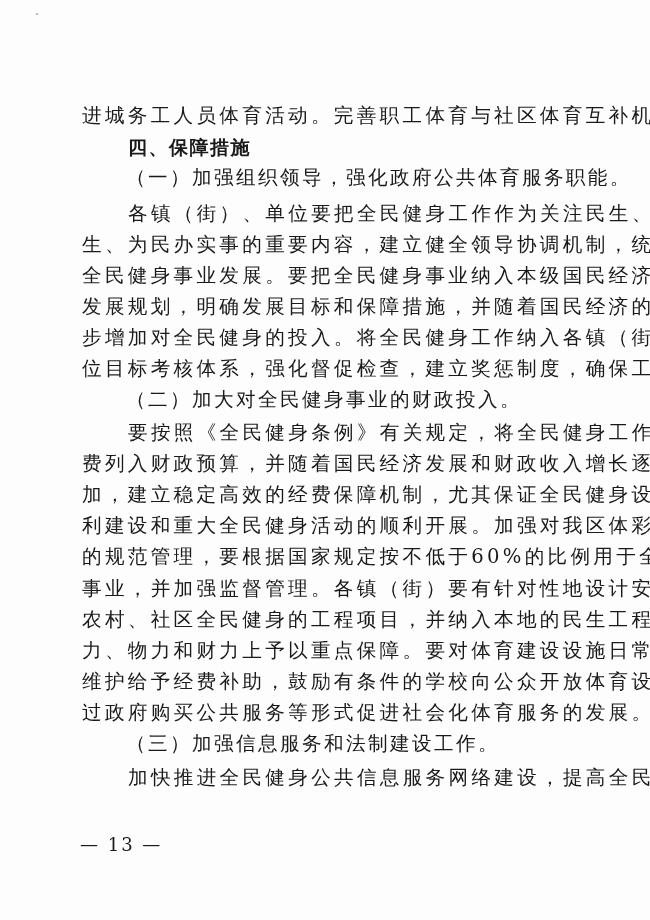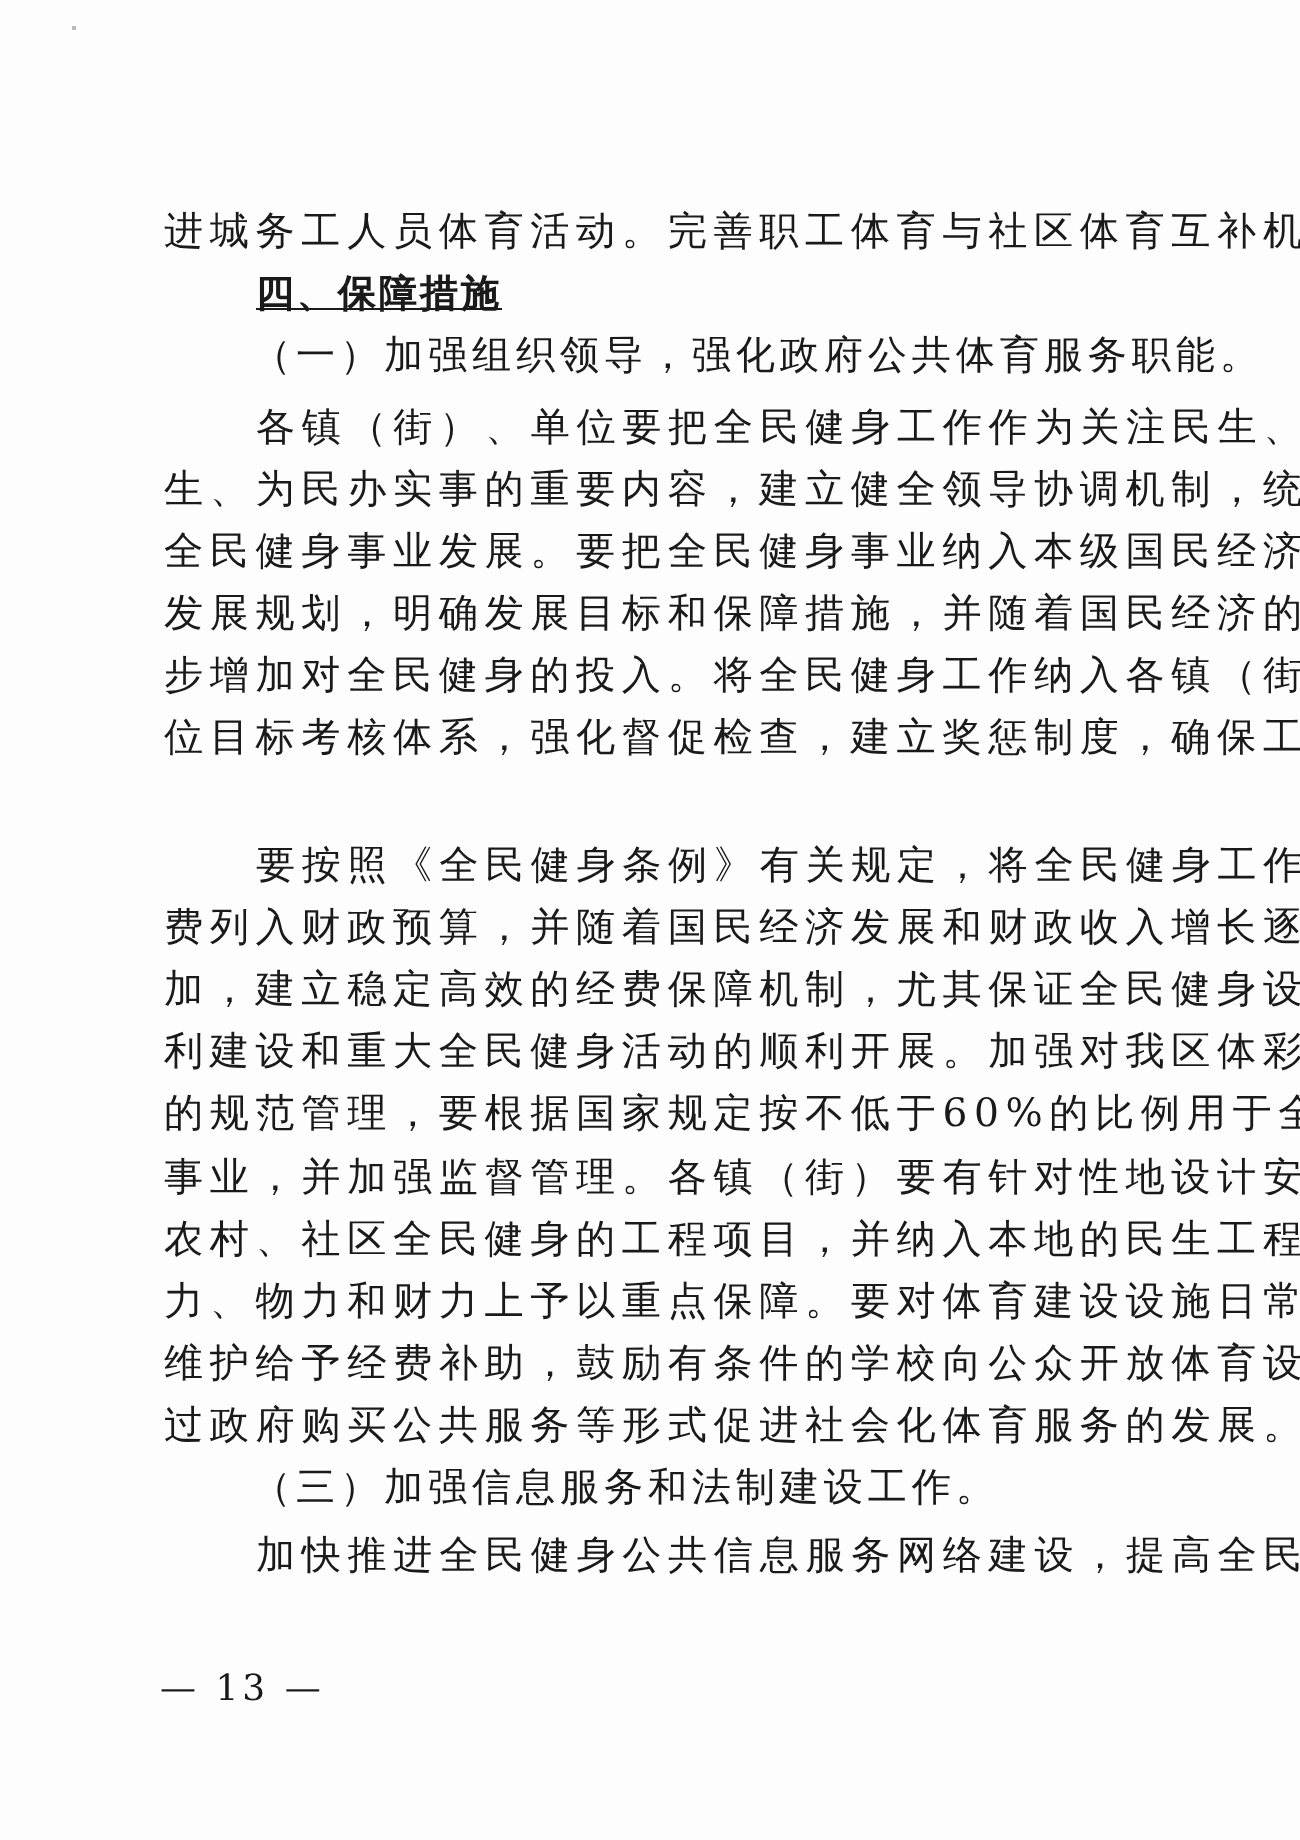--- a/index.html
+++ b/index.html
@@ -7,41 +7,42 @@
     width:650px; height:920px; background:#ffffff; position:relative; overflow:hidden;
     font-family:"DejaVu Serif", "Liberation Serif", serif; color:#1a1a1a;
   }
   .page { position:absolute; left:0; top:0; width:650px; height:920px; background:#fdfdfd; }
   .line {
     position:absolute; left:82px; width:480px; height:26px;
     font-size:19.6px; line-height:26px; white-space:nowrap;
     letter-spacing:3.3px; text-align:justify; text-align-last:justify;
   }
   .indent { left:128px; width:434px; }
-  .heading { left:128px; width:auto; text-align:right; text-align-last:auto; letter-spacing:1.5px; font-family:"DejaVu Sans", "Liberation Sans", sans-serif; font-weight:bold; font-size:19px;text-decoration:underline; }
+  .heading { left:128px; width:auto; text-align:right; text-align-last:auto; letter-spacing:1.5px; font-family:"DejaVu Sans", "Liberation Sans", sans-serif; font-weight:bold; font-size:19px; }
   .sub { left:126px; width:auto; text-align:right; text-align-last:auto; letter-spacing:2.4px; }
   .last { text-align:left; text-align-last:auto; width:auto; }
   .pageno { position:absolute; left:80px; top:833px; font-size:18px; line-height:24px; font-family:"DejaVu Serif", serif; letter-spacing:2px; }
   .speck { position:absolute; left:36px; top:13px; width:2px; height:2px; background:#bbb; }
 </style>
 </head>
 <body>
 
 <div class="page">
   <div class="speck"></div>
 
   <div class="line last" style="top:103px">进城务工人员体育活动。完善职工体育与社区体育互补机制。</div>
   <div class="line heading" style="top:134px">四、保障措施</div>
   <div class="line sub" style="top:165px">（一）加强组织领导，强化政府公共体育服务职能。</div>
   <div class="line indent" style="top:201px">各镇（街）、单位要把全民健身工作作为关注民生、改善民</div>
   <div class="line" style="top:232px">生、为民办实事的重要内容，建立健全领导协调机制，统筹协调</div>
   <div class="line" style="top:263px">全民健身事业发展。要把全民健身事业纳入本级国民经济和社会</div>
   <div class="line" style="top:294px">发展规划，明确发展目标和保障措施，并随着国民经济的发展逐</div>
   <div class="line" style="top:325px">步增加对全民健身的投入。将全民健身工作纳入各镇（街）、单</div>
   <div class="line" style="top:356px">位目标考核体系，强化督促检查，建立奖惩制度，确保工作落实。</div>
+  <div class="line sub" style="top:387px">（二）加大对全民健身事业的财政投入。</div>
   <div class="line indent" style="top:420px">要按照《全民健身条例》有关规定，将全民健身工作所需经</div>
   <div class="line" style="top:451px">费列入财政预算，并随着国民经济发展和财政收入增长逐步增</div>
   <div class="line" style="top:482px">加，建立稳定高效的经费保障机制，尤其保证全民健身设施的顺</div>
   <div class="line" style="top:513px">利建设和重大全民健身活动的顺利开展。加强对我区体彩公益金</div>
   <div class="line" style="top:544px">的规范管理，要根据国家规定按不低于60%的比例用于全民健身</div>
   <div class="line" style="top:576px">事业，并加强监督管理。各镇（街）要有针对性地设计安排发展</div>
   <div class="line" style="top:607px">农村、社区全民健身的工程项目，并纳入本地的民生工程，在人</div>
   <div class="line" style="top:638px">力、物力和财力上予以重点保障。要对体育建设设施日常运行和</div>
   <div class="line" style="top:669px">维护给予经费补助，鼓励有条件的学校向公众开放体育设施，通</div>
   <div class="line last" style="top:700px">过政府购买公共服务等形式促进社会化体育服务的发展。</div>

